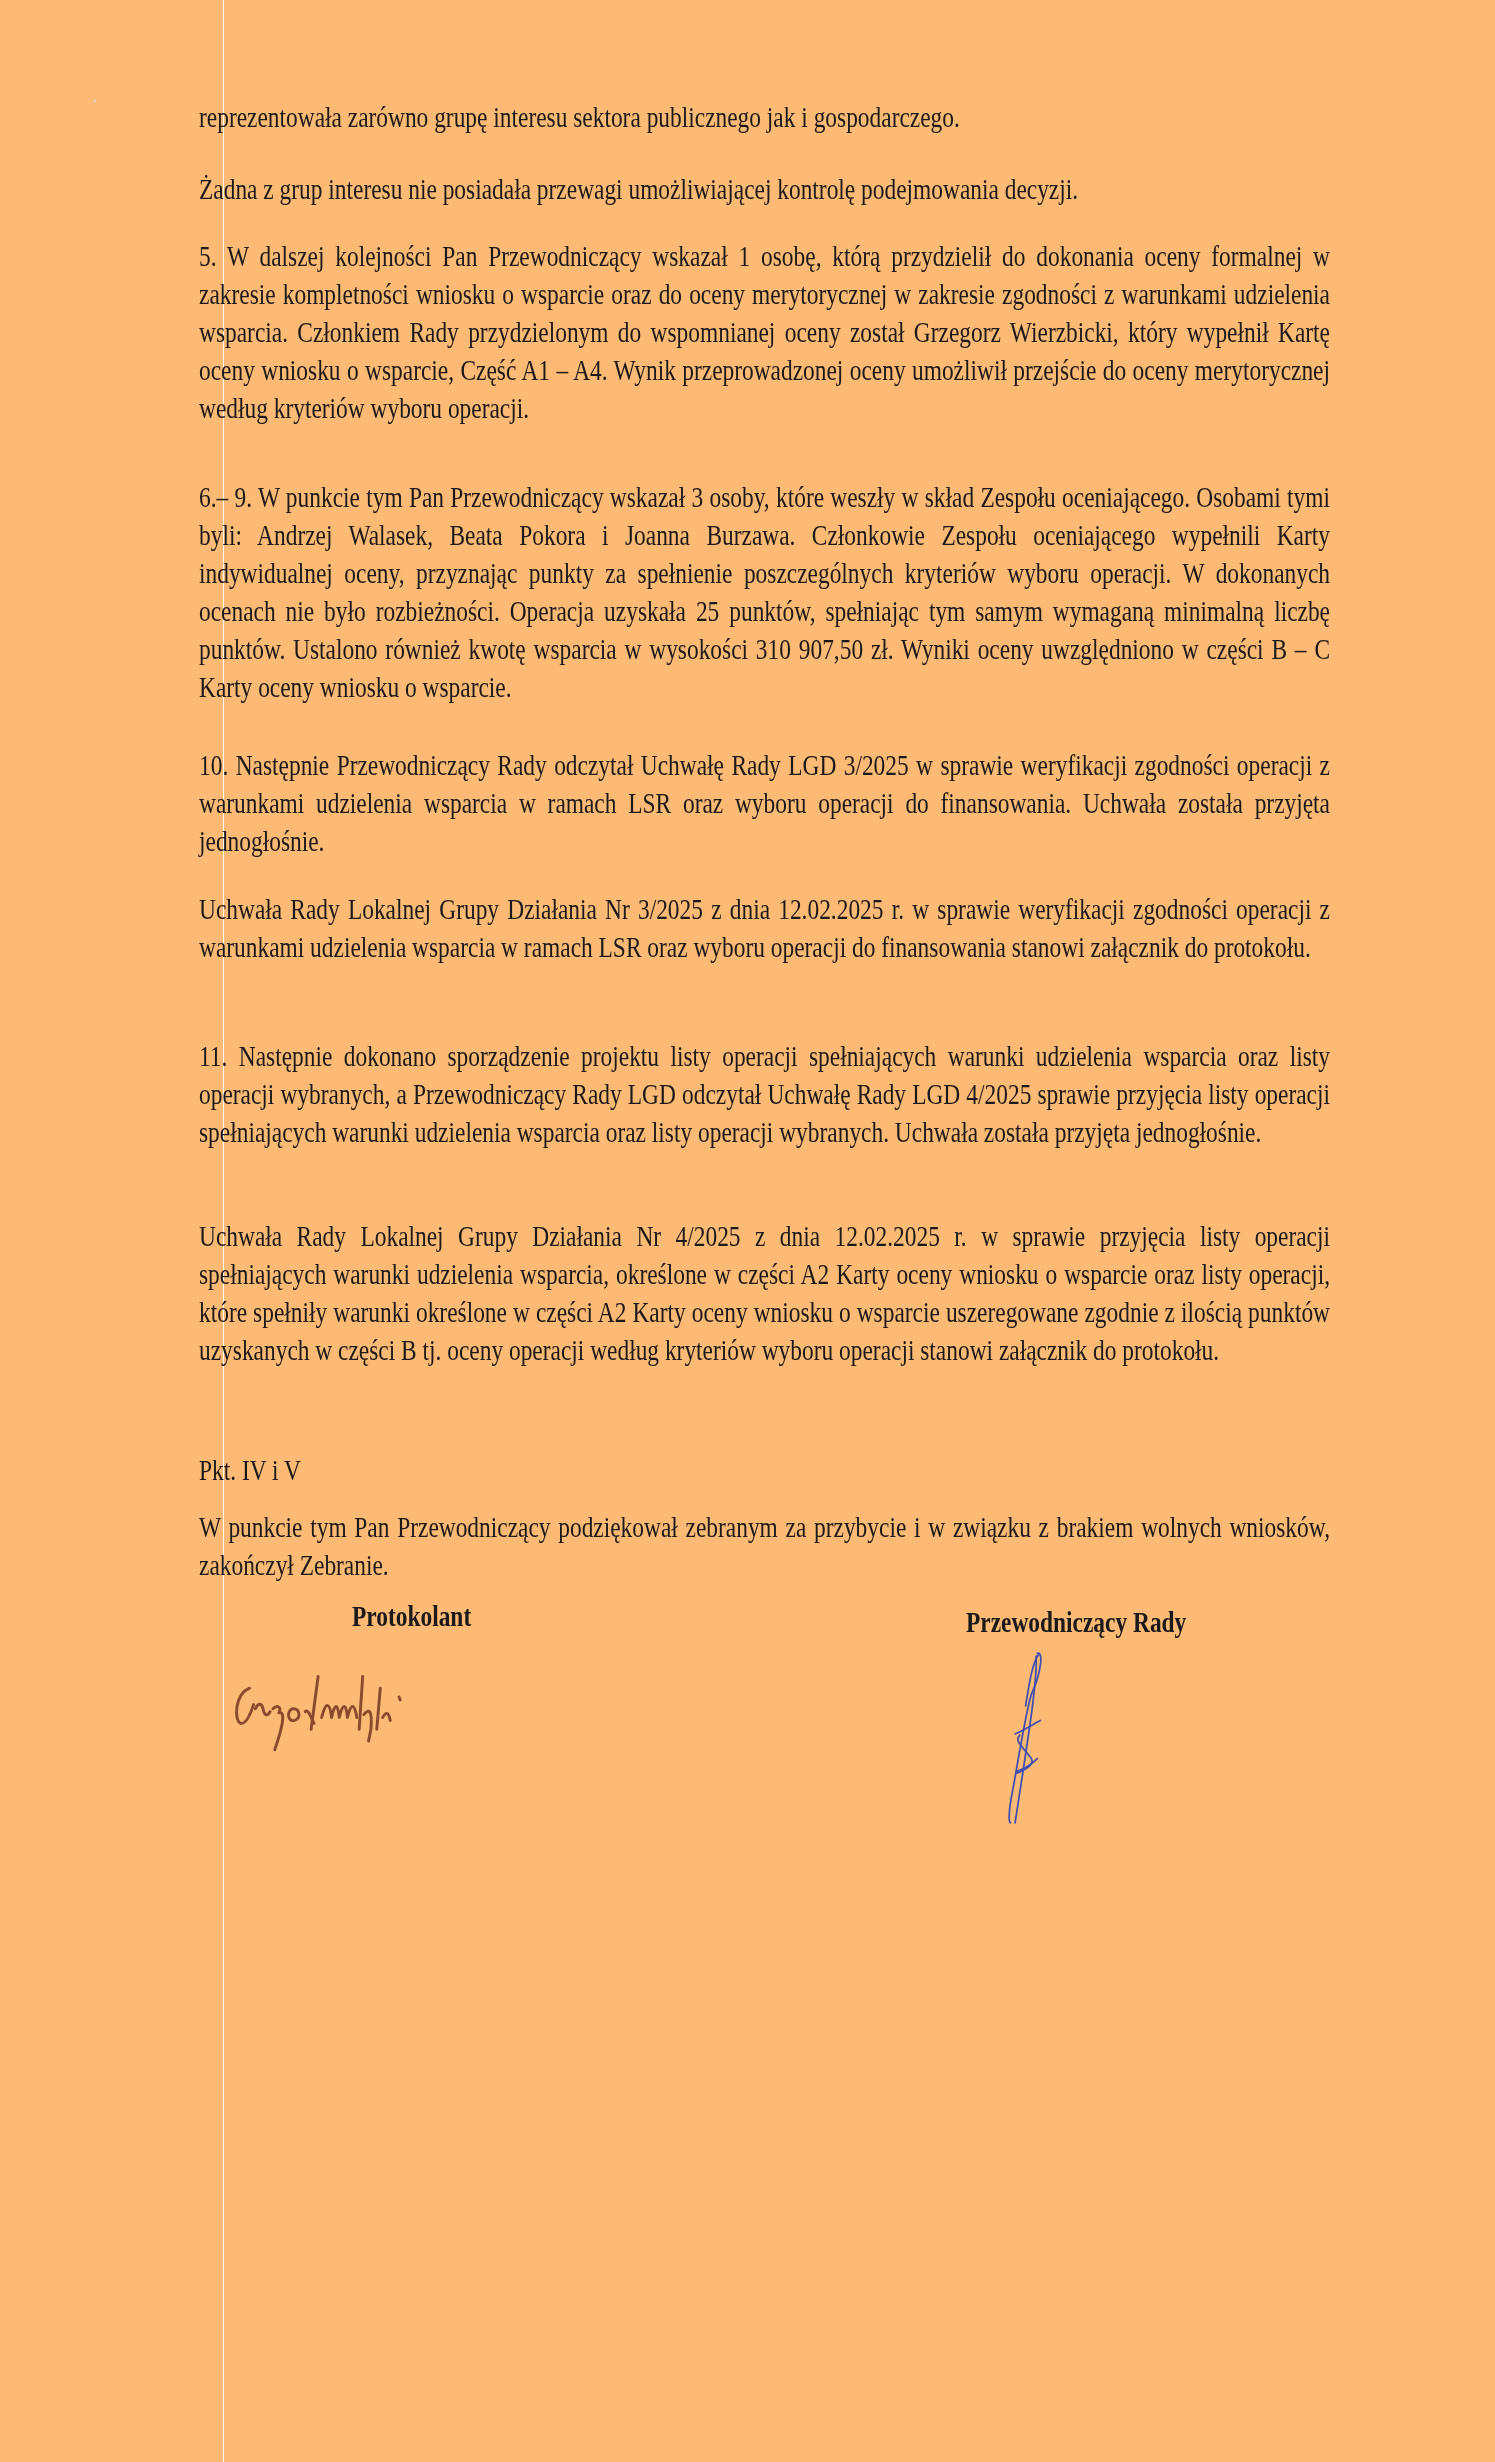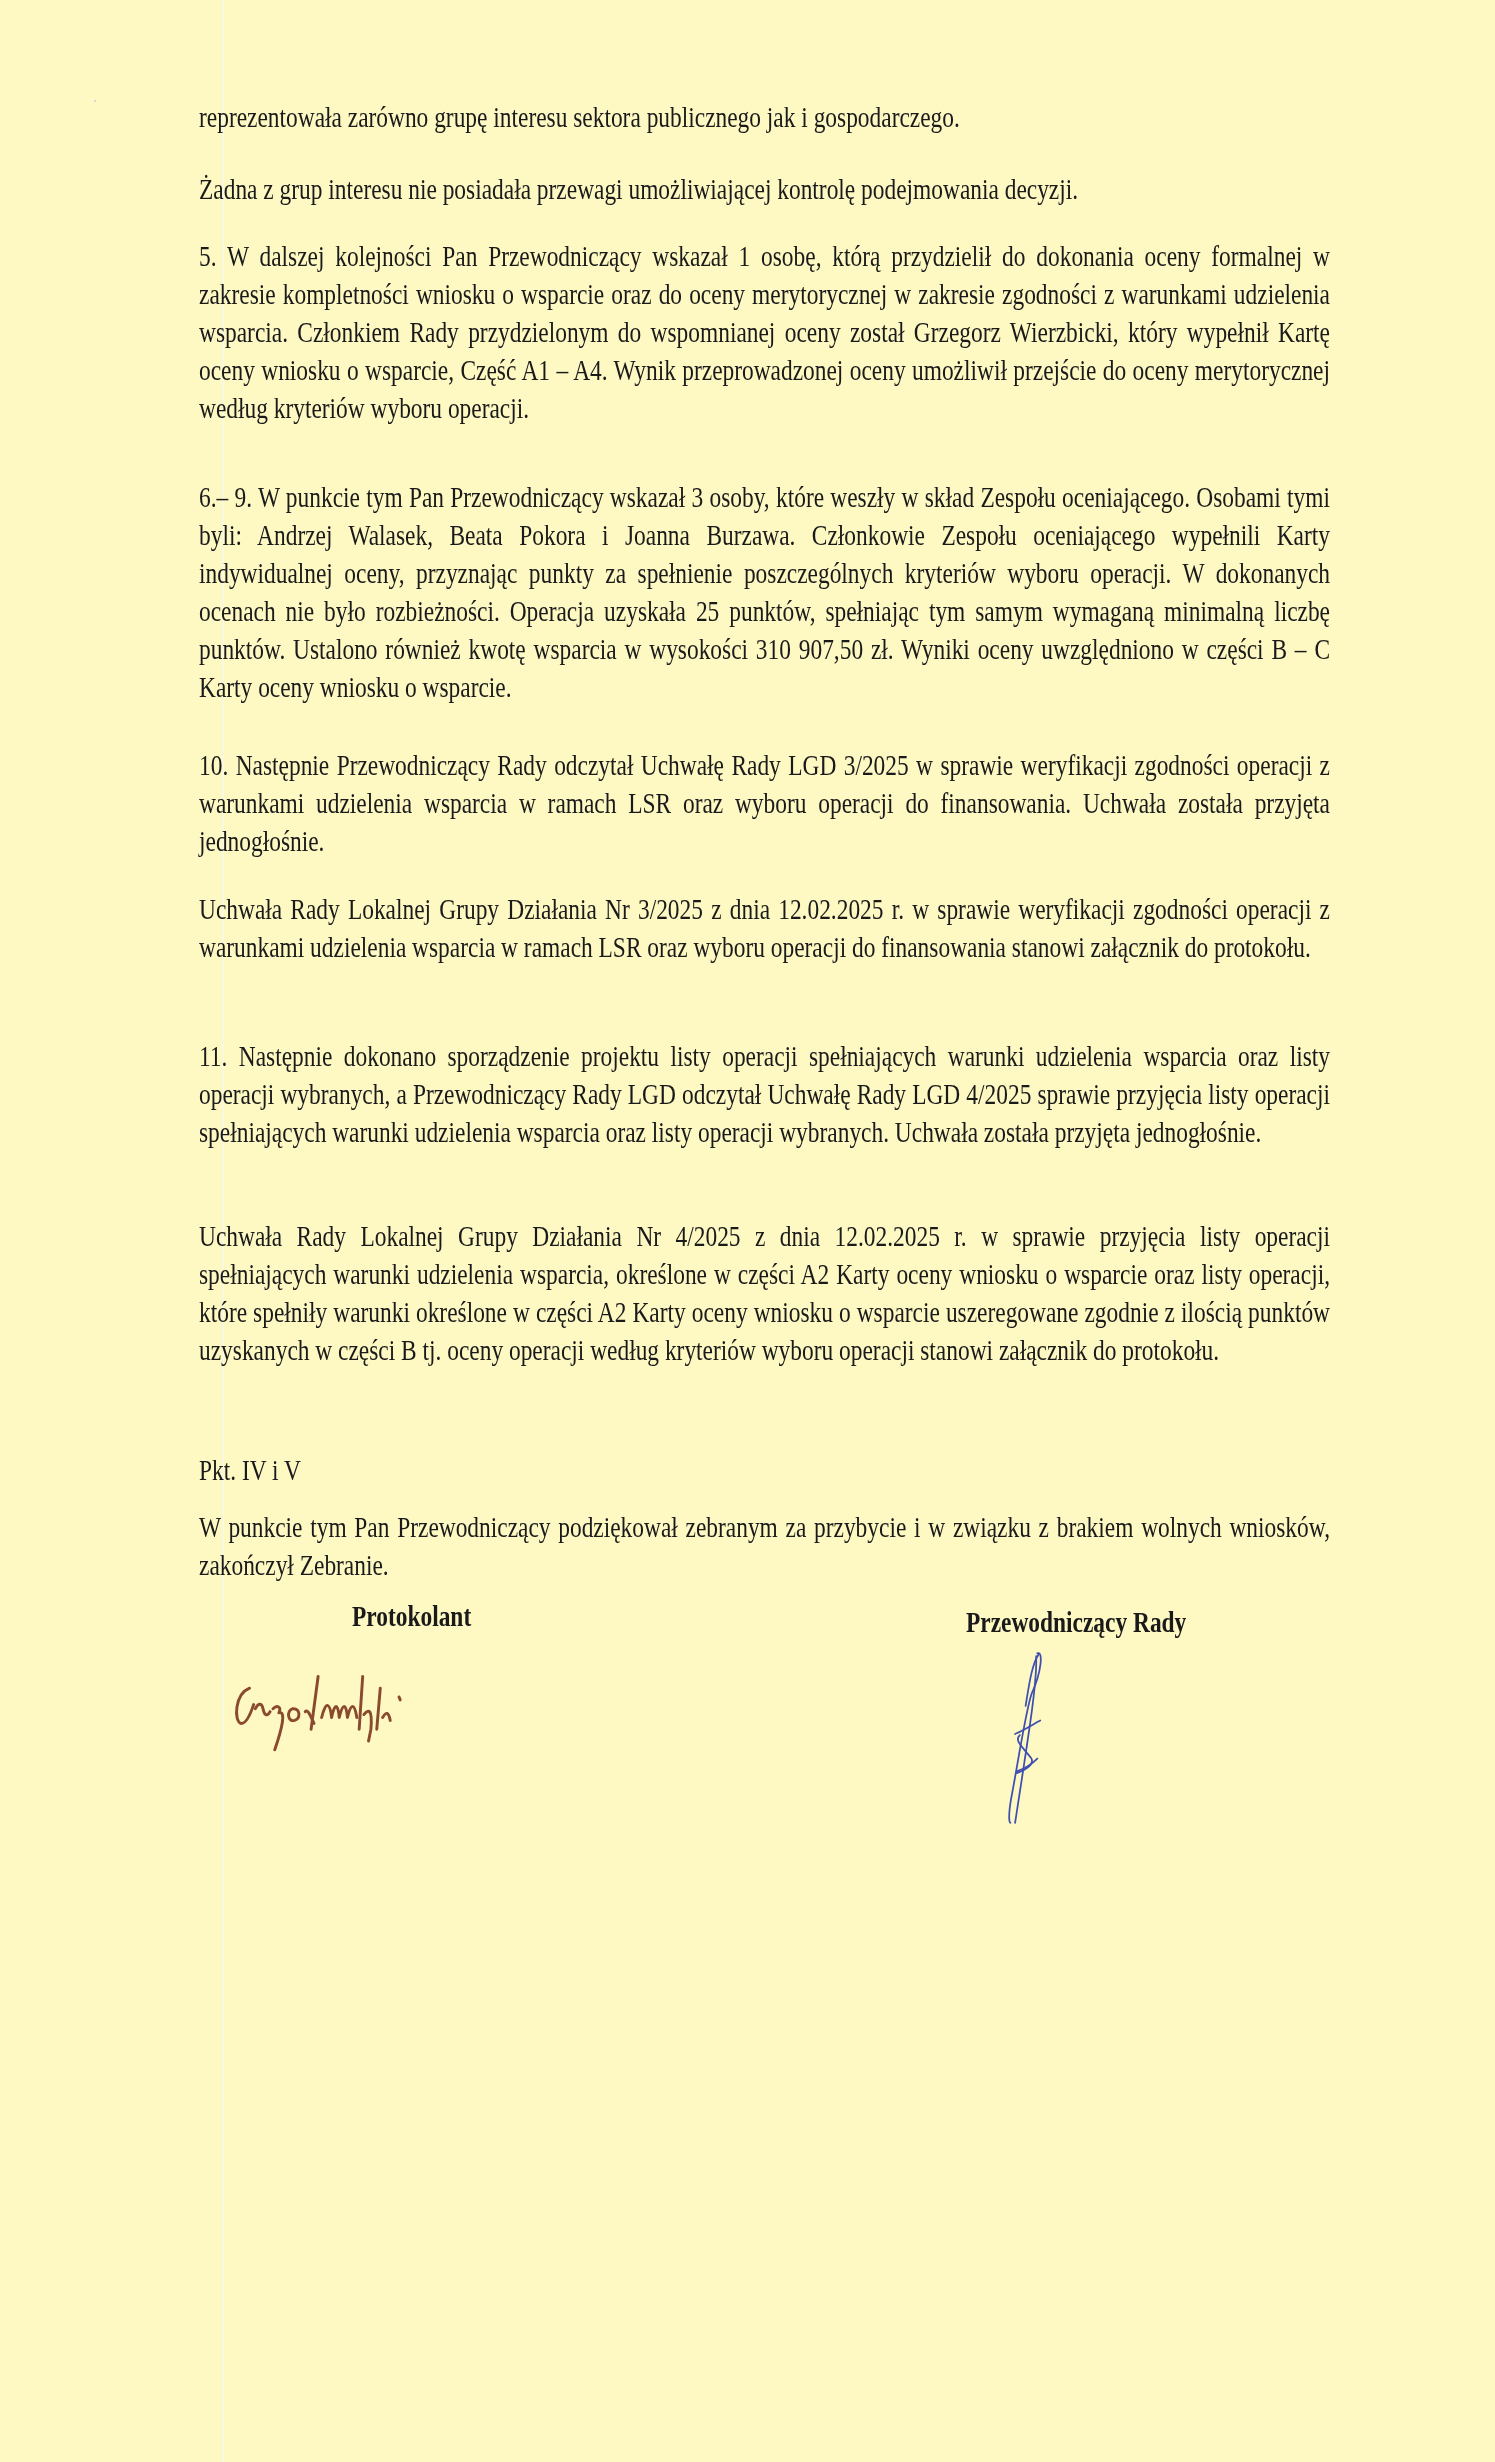--- a/index.html
+++ b/index.html
@@ -1,19 +1,19 @@
 <!DOCTYPE html>
 <html style="font-size:9.4px"><head>
 <meta charset="utf-8">
 <style>
   html, body { margin: 0; padding: 0; background: #ffffff; }
   body { width: 1495px; height: 2462px; position: relative; overflow: hidden; }
   .page {
     position: absolute; left: 0; top: 0; width: 1495px; height: 2462px;
-    background: #fef9c3;
+    background: #fdba74;
     font-family: "Liberation Serif", "DejaVu Serif", serif;
     color: #1a1a1a;
   }
   .scan-line {
     position: absolute; left: 223px; top: 0; width: 1.2px; height: 2462px;
     background: #f3f8f8;
   }
   .corner-mark { position: absolute; left: 94px; top: 100px; width: 2.3px; height: 2.3px; background: #d8d8d8; }
   .p {
     position: absolute; left: 199px; width: 1132px;

